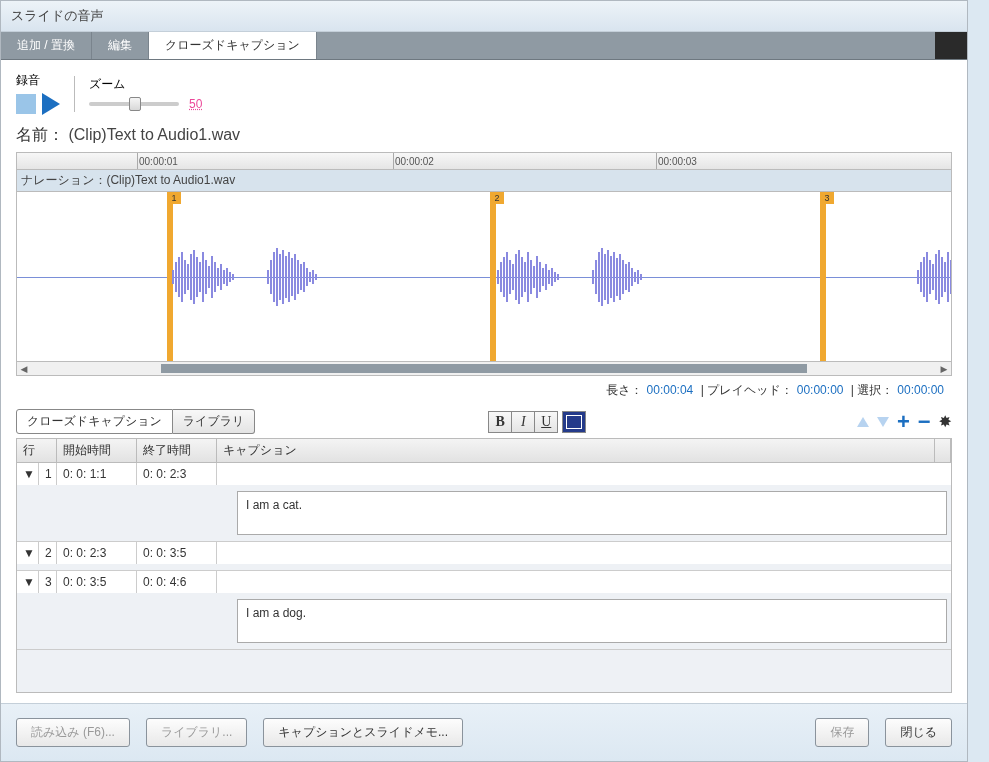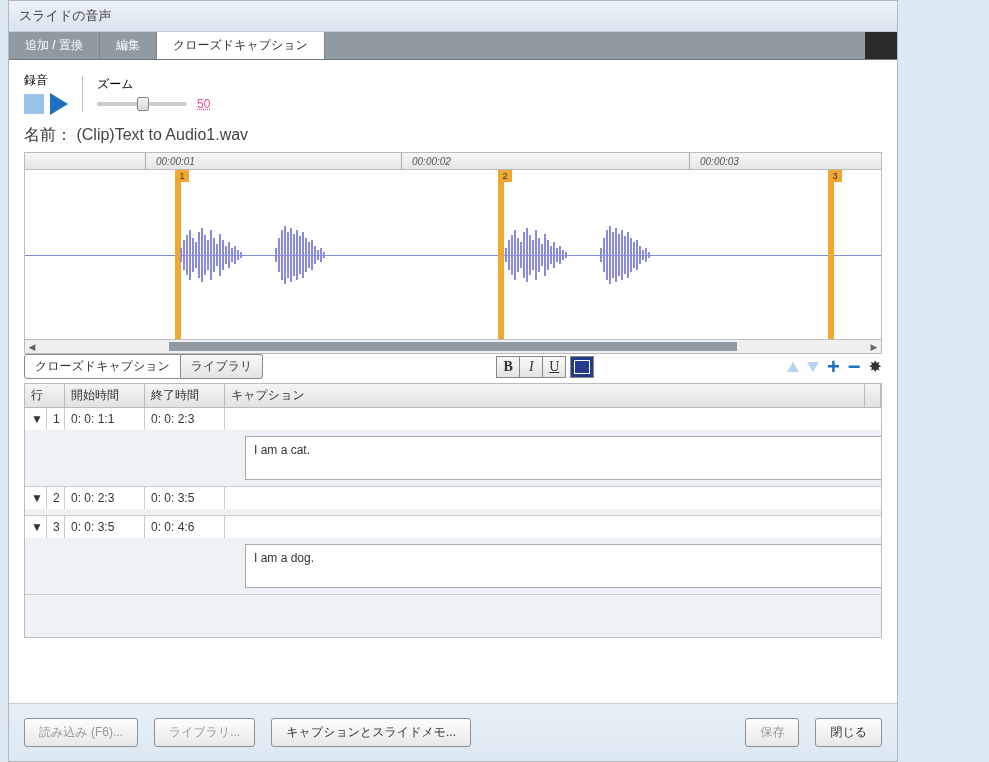--- a/index.html
+++ b/index.html
@@ -1,17 +1,17 @@
 <!DOCTYPE html>
 <html><head>
 <meta charset="utf-8">
 <style>
 * { box-sizing: border-box; margin: 0; padding: 0; }
 body { font-family: "Meiryo", "MS PGothic", sans-serif; font-size: 12px; background: #dce8f2; color: #333; }
-.window { width: 890px; height: 762px; background: linear-gradient(to bottom, #e8f0f7 0%, #dce8f2 100%); display: flex; flex-direction: column; border: 1px solid #b0b8c0; margin-left: 8px; }
+.window { width: 968px; height: 762px; background: linear-gradient(to bottom, #e8f0f7 0%, #dce8f2 100%); display: flex; flex-direction: column; border: 1px solid #b0b8c0; }
 .titlebar { padding: 6px 10px; font-size: 13px; color: #444; background: linear-gradient(to bottom, #edf3f8, #d9e4ef); border-bottom: 1px solid #c4cfd9; }
 .tabs { display: flex; background: #8f9aa3; border-bottom: 1px solid #6e7880; }
 .tab { padding: 5px 16px; font-size: 12px; color: #fff; background: #8f9aa3; border-right: 1px solid #7a848d; cursor: pointer; }
 .tab.active { background: #fff; color: #333; }
 .tab.black { background: #2a2a2a; width: 28px; border: none; margin-left: auto; }
 .content { flex: 1; background: #fff; padding: 12px 15px 10px; display: flex; flex-direction: column; overflow: hidden; }
 .ctrl-row { display: flex; align-items: center; gap: 14px; margin-bottom: 10px; }
 .ctrl-group { display: flex; flex-direction: column; gap: 4px; }
 .ctrl-label { font-size: 12px; color: #000000; }
 .rec-play { display: flex; gap: 6px; align-items: center; }
@@ -19,21 +19,21 @@
 .play-btn { width: 0; height: 0; border-left: 18px solid #1c6fc1; border-top: 11px solid transparent; border-bottom: 11px solid transparent; cursor: pointer; }
 .vsep { width: 1px; height: 36px; background: #bbb; }
 .zoom-row { display: flex; align-items: center; gap: 10px; }
 .slider { width: 90px; height: 4px; background: #ccc; border-radius: 2px; position: relative; cursor: pointer; }
 .slider-thumb { position: absolute; top: -5px; left: 40px; width: 12px; height: 14px; background: linear-gradient(#f5f5f5,#d8d8d8); border: 1px solid #888; border-radius: 2px; }
 .zoom-val { color: #ec4899; text-decoration: underline dotted; cursor: pointer; }
 .name-row { margin-bottom: 6px; font-size: 16px; }
 .name-row .lbl { color: #333; }
 .name-row .val { color: #444; }
 .timeline-ruler { height: 18px; background: linear-gradient(#f7f7f7,#e5e5e5); border: 1px solid #bbb; position: relative; font-size: 10px; color: #555; }
-.timeline-ruler .tick { position: absolute; top: 0; height: 100%; border-left: 1px solid #aaa; padding-left: 10px; line-height: 18px; font-style: italic; }
+.timeline-ruler .tick { position: absolute; top: 0; height: 100%; border-left: 1px solid #aaa; padding-left: 1px; line-height: 18px; }
 .narration-label { background: #d7e3ed; border: 1px solid #bbb; border-top: none; padding: 2px 4px; font-size: 12px; color: #444; }
 .waveform-area { position: relative; height: 170px; background: #fff; border: 1px solid #bbb; border-top: none; overflow: hidden; }
 .wave-mid { position: absolute; left: 0; right: 0; top: 50%; height: 1px; background: #7a8fd8; }
 .marker { position: absolute; top: 0; bottom: 0; width: 6px; background: #f0a830; }
 .marker-flag { position: absolute; top: 0; left: 0; width: 14px; height: 12px; background: #f0a830; font-size: 9px; color: #333; text-align: center; line-height: 12px; }
 .wave-blob { position: absolute; top: 50%; transform: translateY(-50%); }
 .wave-svg { display: block; }
 .hscroll { height: 14px; background: #f0f0f0; border: 1px solid #bbb; border-top: none; display: flex; align-items: center; position: relative; }
 .hscroll .arrow { width: 14px; height: 12px; display: flex; align-items: center; justify-content: center; color: #666; cursor: pointer; font-size: 9px; }
 .hscroll .track { flex: 1; height: 100%; position: relative; }
@@ -118,23 +118,26 @@
     </div>
 
     <div class="name-row">
       <span class="lbl">名前：</span>
       <span class="val">(Clip)Text to Audio1.wav</span>
     </div>
 
     <div class="timeline-ruler">
       <div class="tick" style="left:120px">00:00:01</div>
       <div class="tick" style="left:376px">00:00:02</div>
-      <div class="tick" style="left:664px">00:00:03</div>
-    </div>
-
+      <div class="tick" style="left:639px">00:00:03</div>
+    </div>
+
+    <div class="narration-label">
+      <span>ナレーション：</span><span>(Clip)Text to Audio1.wav</span>
+    </div>
 
     <div class="waveform-area">
       <div class="wave-mid"></div>
       <div class="marker" style="left:150px">
           <div class="marker-flag">1</div>
         </div>
       <div class="marker" style="left:473px">
           <div class="marker-flag">2</div>
         </div>
       <div class="marker" style="left:803px">
@@ -251,20 +254,27 @@
     </div>
 
     <div class="hscroll">
       <div class="arrow">◀</div>
       <div class="track">
         <div class="thumb"></div>
       </div>
       <div class="arrow">▶</div>
     </div>
 
+    <div class="statusbar">
+      <span class="tlabel">長さ：</span><span class="tval">00:00:04</span>
+      <span> | </span>
+      <span class="tlabel">プレイヘッド：</span><span class="tval">00:00:00</span>
+      <span> | </span>
+      <span class="tlabel">選択：</span><span class="tval">00:00:00</span>
+    </div>
 
     <div class="mid-row">
       <div class="subtabs">
         <div class="subtab active">クローズドキャプション</div>
         <div class="subtab">ライブラリ</div>
       </div>
       <div class="fmt-group">
         <div class="fmt-btn">B</div>
         <div class="fmt-btn italic">I</div>
         <div class="fmt-btn underline">U</div>

